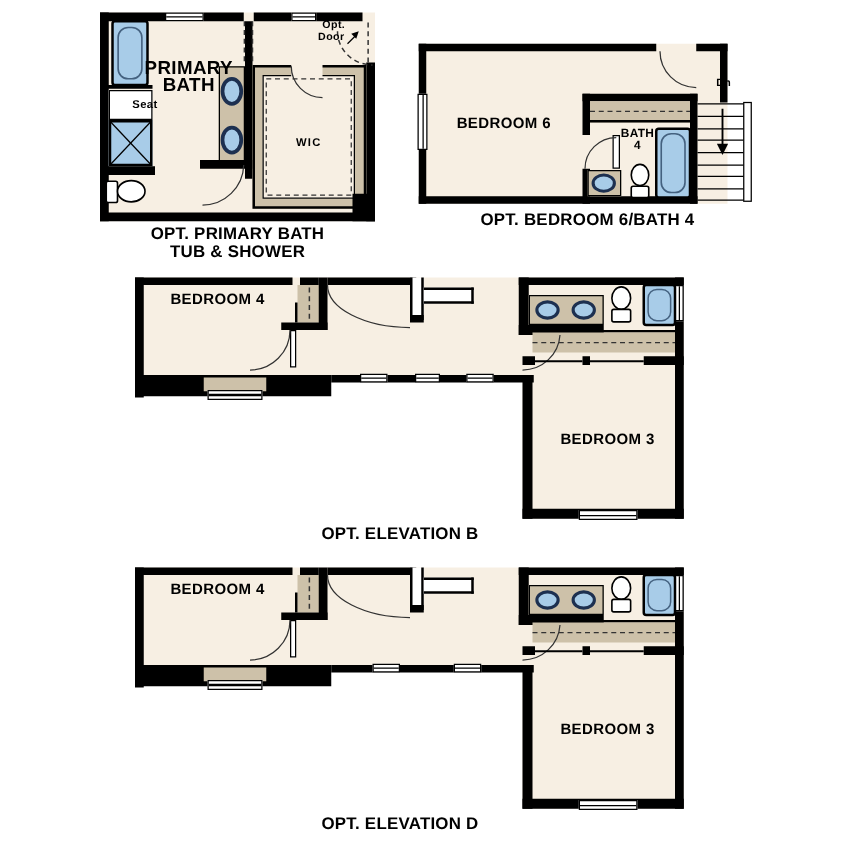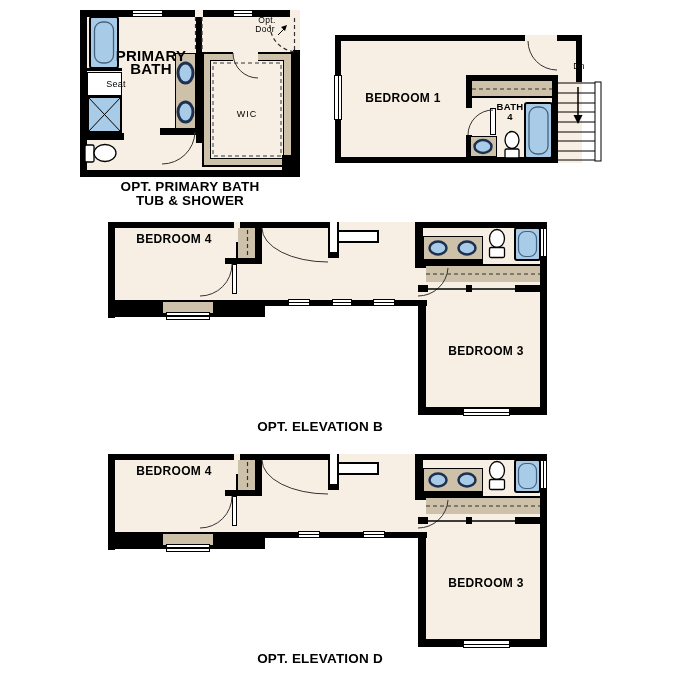--- a/index.html
+++ b/index.html
@@ -24,21 +24,21 @@
   .shower{position:absolute;background:#a8cce8;border:2px solid #000;box-sizing:border-box;}
   .railv{position:absolute;background:#fff;border-left:2px solid #000;border-right:2px solid #000;box-sizing:border-box;}
   .railh{position:absolute;background:#fff;border-top:2px solid #000;border-bottom:2px solid #000;border-right:2px solid #000;box-sizing:border-box;}
   .wic-ring{position:absolute;background:#cdc1a9;border:2px solid #000;box-sizing:border-box;}
   .wic-in{position:absolute;background:#f7efe3;border:1px solid #000;box-sizing:border-box;}
   .gapcover{position:absolute;background:#f7efe3;}
   .lbl{position:absolute;transform:translate(-50%,-50%);font-weight:bold;white-space:nowrap;
        letter-spacing:.3px;line-height:1;}
   .lbl.rm{font-size:12px;}
   .lbl.sm{font-size:15px;}
-  .lbl.tiny{font-size:9px;font-weight:normal;}
+  .lbl.tiny{font-size:9px;font-weight:bold;}
   .lbl.cap{font-size:13.5px;letter-spacing:.2px;}
   svg.ov{position:absolute;left:0;top:0;pointer-events:none;}
 </style>
 </head>
 <body>
 
 <div id="canvas">
 
   <div class="sec" id="s1" style="left:78px;top:8px;width:230px;height:210px">
     <div class="floor" style="left:2px;top:2px;width:220px;height:167px"></div>
@@ -141,24 +141,25 @@
           <line x1="228" y1="102" x2="265" y2="102"></line>
         <line x1="228" y1="111" x2="265" y2="111"></line>
           <line x1="228" y1="121" x2="265" y2="121"></line>
         <line x1="228" y1="130" x2="265" y2="130"></line>
       </g>
       <rect x="265" y="52" width="6" height="79" fill="#fff" stroke="#000" stroke-width="1"></rect>
       <line x1="248" y1="57" x2="248" y2="86" stroke="#000" stroke-width="1.5"></line>
       <polygon points="248,94 243.5,85 252.5,85" fill="#000"></polygon>
     </svg>
 
-    <div class="lbl rm" style="left:73px;top:68px">BEDROOM 1</div>
+    <div class="lbl rm" style="left:73px;top:68px">BEDROOM 6</div>
     <div class="lbl" style="left:180px;top:77px;font-size:9.5px">BATH</div>
     <div class="lbl" style="left:180px;top:87px;font-size:9.5px">4</div>
     <div class="lbl tiny" style="left:249px;top:36px;font-size:8.5px">Dn</div>
+    <div class="lbl cap" style="left:140px;top:146px">OPT. BEDROOM 6/BATH 4</div>
   </div>
 
   <div class="sec" id="s3" style="left:108px;top:220px;width:445px;height:218px">
     <div class="floor" style="left:0;top:2px;width:439px;height:78px"></div>
     <div class="floor" style="left:310px;top:72px;width:129px;height:123px"></div>
 
     <div class="w" style="left:0;top:2px;width:126px;height:6px"></div>
     <div class="w" style="left:132px;top:2px;width:15px;height:6px"></div>
     <div class="w" style="left:154px;top:2px;width:71px;height:6px"></div>
     <div class="w" style="left:307px;top:2px;width:132px;height:6px"></div>

